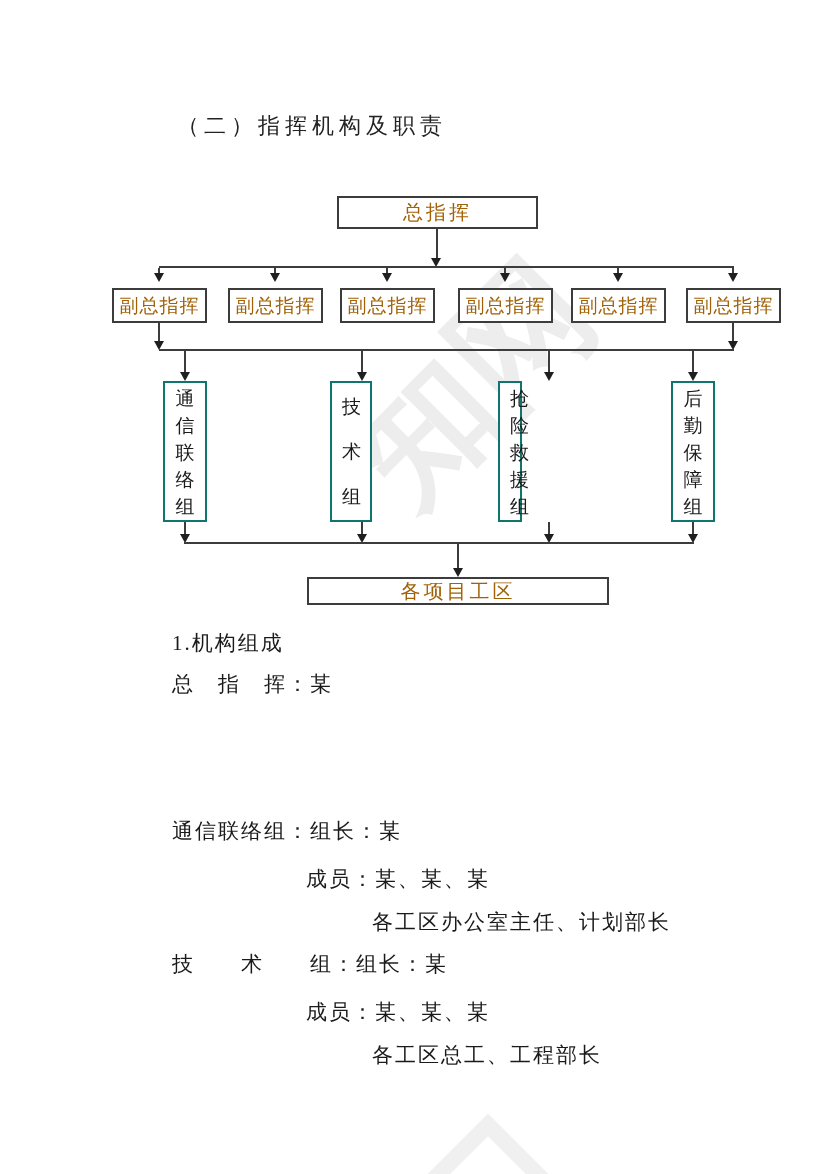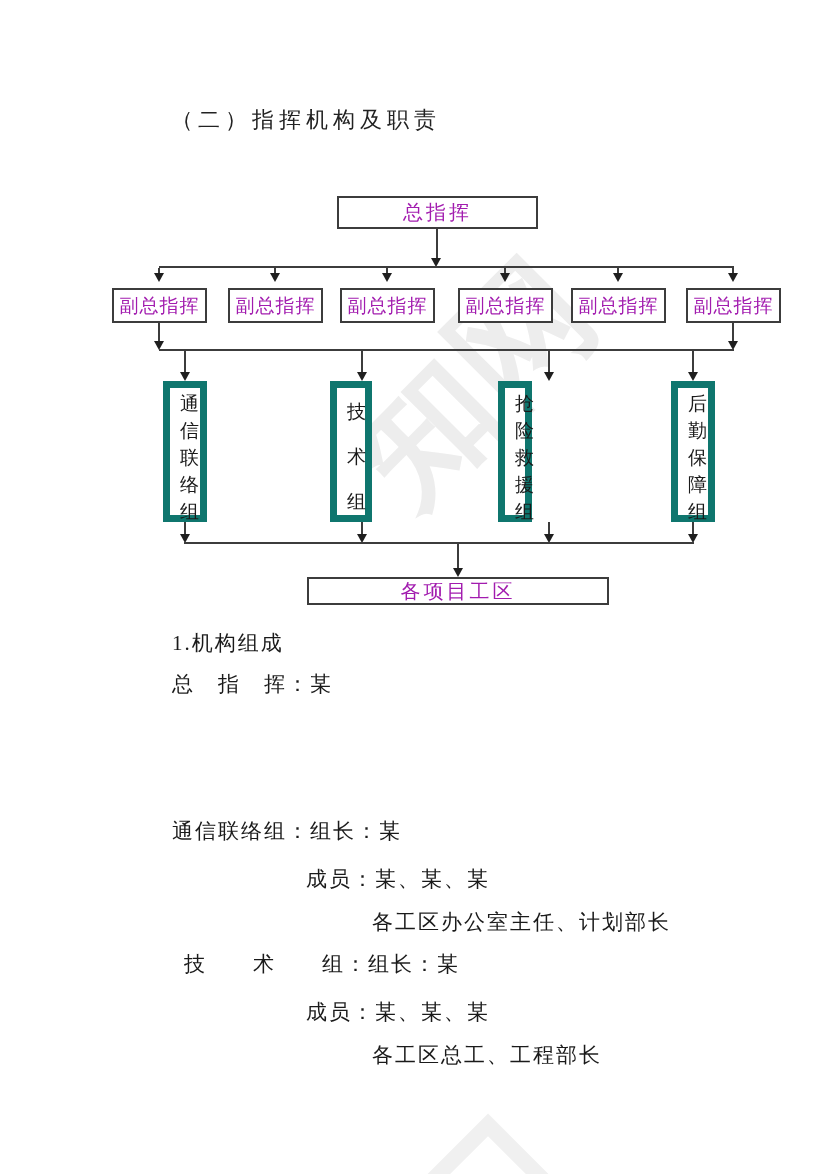--- a/index.html
+++ b/index.html
@@ -16,61 +16,61 @@
     font-size:135px;line-height:135px;white-space:nowrap;
     color:#ededed;transform-origin:0 0;transform:rotate(-45deg);
     z-index:0;user-select:none;font-weight:bold;
   }
   .wm-diamond{
     position:absolute;left:412px;top:1145px;width:120px;height:120px;
     border:16px solid #f0f0f0;transform:rotate(45deg);z-index:0;
   }
 
   .title{
-    position:absolute;left:165px;top:99px;margin:6px;
+    position:absolute;left:165px;top:99px;margin:12px;
     font-size:22px;font-weight:normal;letter-spacing:5px;color:#222;z-index:2;
   }
 
   
   .box{
     position:absolute;box-sizing:border-box;border:2px solid #3c3c3c;background:#fff;
     display:flex;align-items:center;justify-content:center;
-    font-size:19px;letter-spacing:1px;color:#a21caf;z-index:2;
+    font-size:19px;letter-spacing:1px;color:#a16207;z-index:2;
   }
   .hl{position:absolute;height:2px;background:#3c3c3c;z-index:1;}
   .vl{position:absolute;width:2px;background:#3c3c3c;z-index:1;}
   .ah{position:absolute;width:0;height:0;border-left:5px solid transparent;
       border-right:5px solid transparent;border-top:9px solid #1f1f1f;z-index:1;}
 
   .box.commander{left:337px;top:196px;width:201px;height:33px;font-size:20px;letter-spacing:3px;}
   .box.deputy{top:288px;width:95px;height:35px;}
   .dep1{left:112px}.dep2{left:228px}.dep3{left:340px}.dep4{left:458px}.dep5{left:571px}.dep6{left:686px}
 
   .vbox{
     position:absolute;top:381px;height:141px;box-sizing:border-box;
-    border:7px solid #0f766e;background:#fff;z-index:2;
+    border:2px solid #0f766e;background:#fff;z-index:2;
     font-size:19px;color:#1a1a1a;text-align:center;
     word-break:break-all;line-height:27px;padding:2px 10px 0;
   }
   .g1{left:163px;width:44px}
   .g2{left:330px;width:42px;line-height:45px;padding-top:1px}
   .g3{left:498px;width:24px}
   .g4{left:671px;width:44px}
 
   .box.bottom{left:307px;top:577px;width:302px;height:28px;font-size:20px;letter-spacing:3px;}
 
   
   .tline{position:absolute;font-size:21px;letter-spacing:2px;white-space:pre;color:#1a1a1a;z-index:2;}
   .l-heading{left:172px;top:629px;}
   .l-cmd{left:172px;top:670px;}
   .l-dep{left:172px;top:702px;}
   .l-comm{left:172px;top:817px;font-family:Liberation Serif, serif;}
   .l-comm-m1{left:306px;top:865px;}
   .l-comm-m2{left:372px;top:908px;}
-  .l-tech{left:172px;top:950px;margin-left:12px;}
+  .l-tech{left:172px;top:950px;}
   .l-tech-m1{left:306px;top:998px;}
   .l-tech-m2{left:372px;top:1041px;}
 </style>
 </head>
 <body>
 
 <div class="page">
 
   <div class="wm1">知网</div>
   <div class="wm-diamond"></div>

